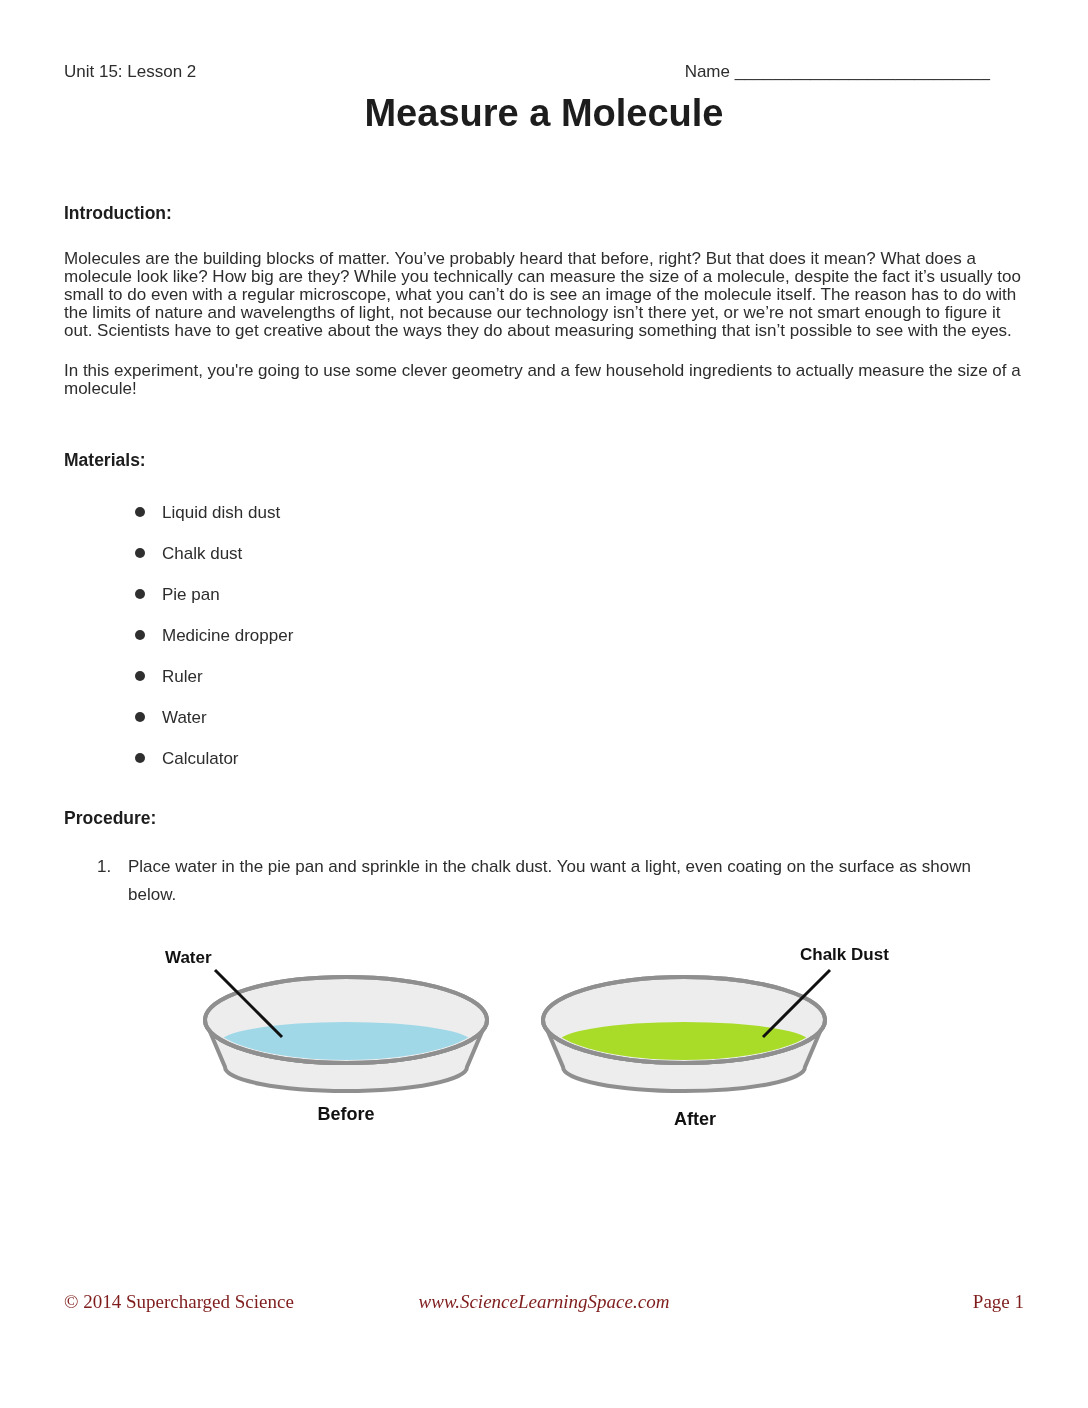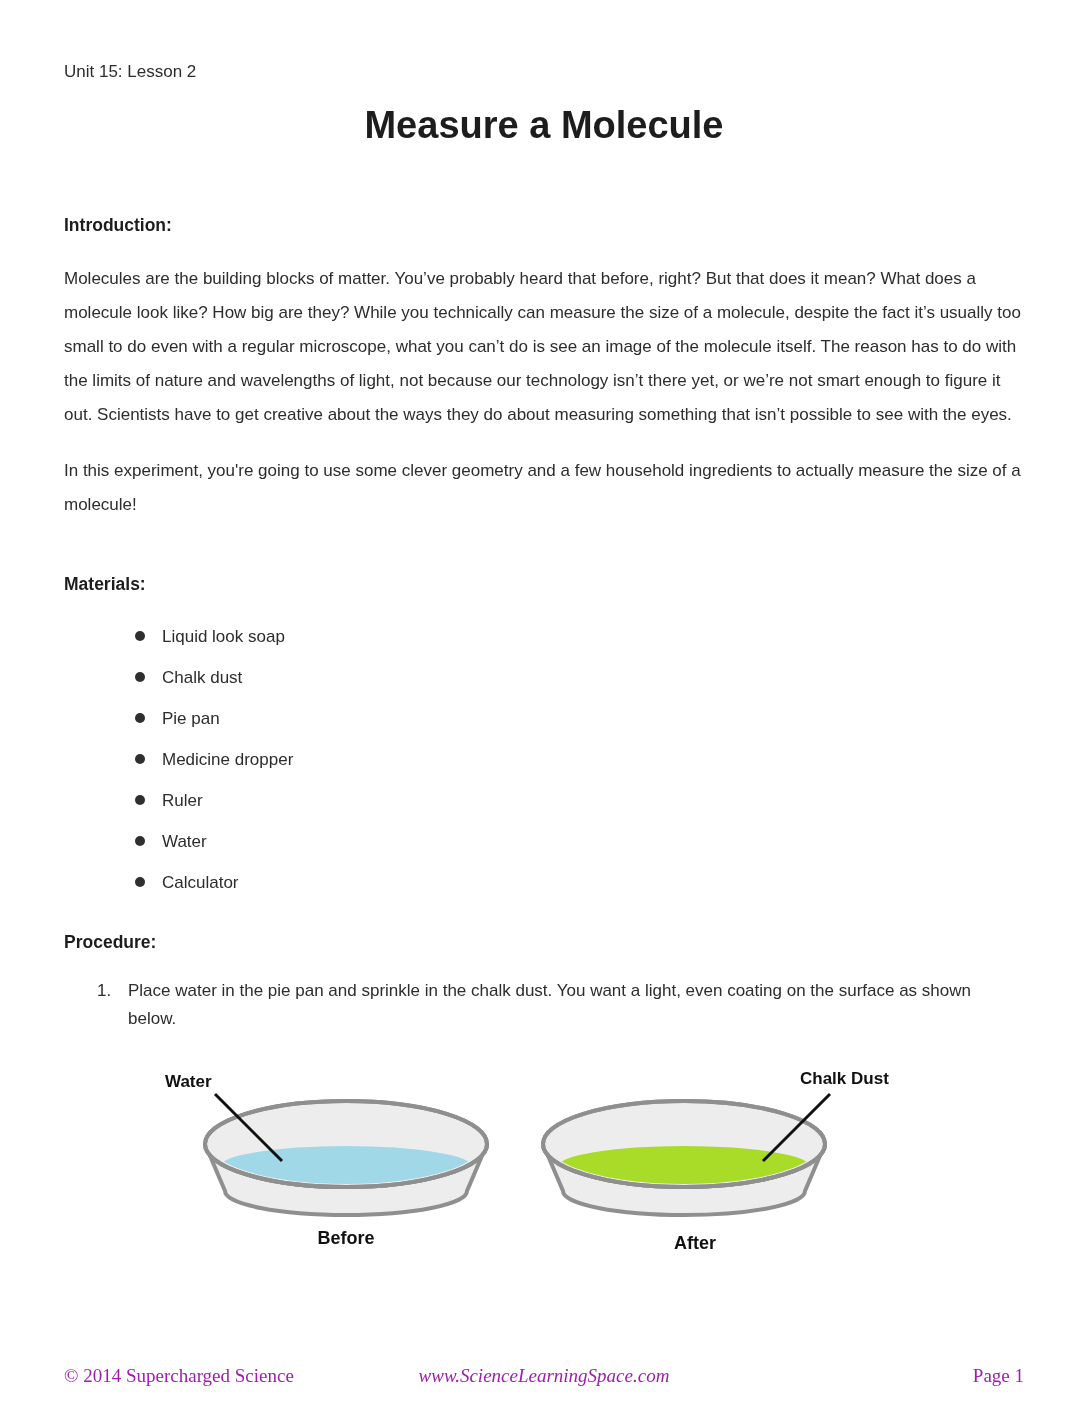--- a/index.html
+++ b/index.html
@@ -16,29 +16,29 @@
   .header-row {
     padding-top: 62px;
     display: flex;
     justify-content: space-between;
     align-items: flex-end;
     font-size: 17px;
   }
   .name-area { padding-right: 34px; white-space: nowrap; }
   .name-line { letter-spacing: 0; }
   h1.title {
-    margin-top: 22px;
+    margin-top: 10px;
     text-align: center;
     font-size: 38px;
     font-weight: bold;
     color: #1d1d1d;
   }
   h2.sec { font-size: 17.5px; font-weight: bold; color: #1d1d1d; }
   h2.intro-h { margin-top: 68px; }
-  p.body-p { font-size: 17px; line-height: 34px; }
+  p.body-p { font-size: 17px; line-height: 18px; }
   p.p1 { margin-top: 26px; }
   p.p2 { margin-top: 22px; }
   h2.materials-h { margin-top: 52px; }
   ul.materials {
     margin-top: 28px;
     margin-left: 71px;
     list-style: none;
   }
   ul.materials li {
     display: flex;
@@ -72,50 +72,54 @@
   .pointer { stroke: #111111; stroke-width: 3; }
   .diagram text {
     font-family: "Liberation Sans", sans-serif;
     font-weight: bold;
     font-size: 17px;
     fill: #111111;
   }
   .diagram text.caption { font-size: 18px; text-anchor: middle; }
   .footer {
     position: absolute;
-    left: 64px; right: 64px; top: 1365px;
+    left: 64px; right: 64px; top: 1291px;
     display: flex;
     font-family: "Liberation Serif", serif;
     font-size: 19px;
-    color: #a21caf;
+    color: #7f1d1d;
   }
   .footer .f-left  { flex: 1; text-align: left; }
   .footer .f-mid   { flex: 1; text-align: center; font-style: italic; }
   .footer .f-right { flex: 1; text-align: right; }
 </style>
 </head>
 <body>
 
 <div class="page">
 
   <div class="header-row">
     <span>Unit 15: Lesson 2</span>
+    <span class="name-area">
+      <span>Name</span>
+      <span class="name-line">___________________________</span>
+    </span>
   </div>
 
   <h1 class="title">Measure a Molecule</h1>
 
   <h2 class="sec intro-h">Introduction:</h2>
   <p class="body-p p1">Molecules are the building blocks of matter. You’ve probably heard that before, right? But that does it mean? What does a molecule look like? How big are they? While you technically can measure the size of a molecule, despite the fact it’s usually too small to do even with a regular microscope, what you can’t do is see an image of the molecule itself. The reason has to do with the limits of nature and wavelengths of light, not because our technology isn’t there yet, or we’re not smart enough to figure it out. Scientists have to get creative about the ways they do about measuring something that isn’t possible to see with the eyes.</p>
   <p class="body-p p2">In this experiment, you're going to use some clever geometry and a few household ingredients to actually measure the size of a molecule!</p>
 
   <h2 class="sec materials-h">Materials:</h2>
   <ul class="materials">
     <li>
         <span class="bullet-dot"></span>
-        <span>Liquid look soap</span>
+        <span>Liquid dish dust</span>
       </li>
     <li>
         <span class="bullet-dot"></span>
         <span>Chalk dust</span>
       </li>
     <li>
         <span class="bullet-dot"></span>
         <span>Pie pan</span>
       </li>
     <li>

